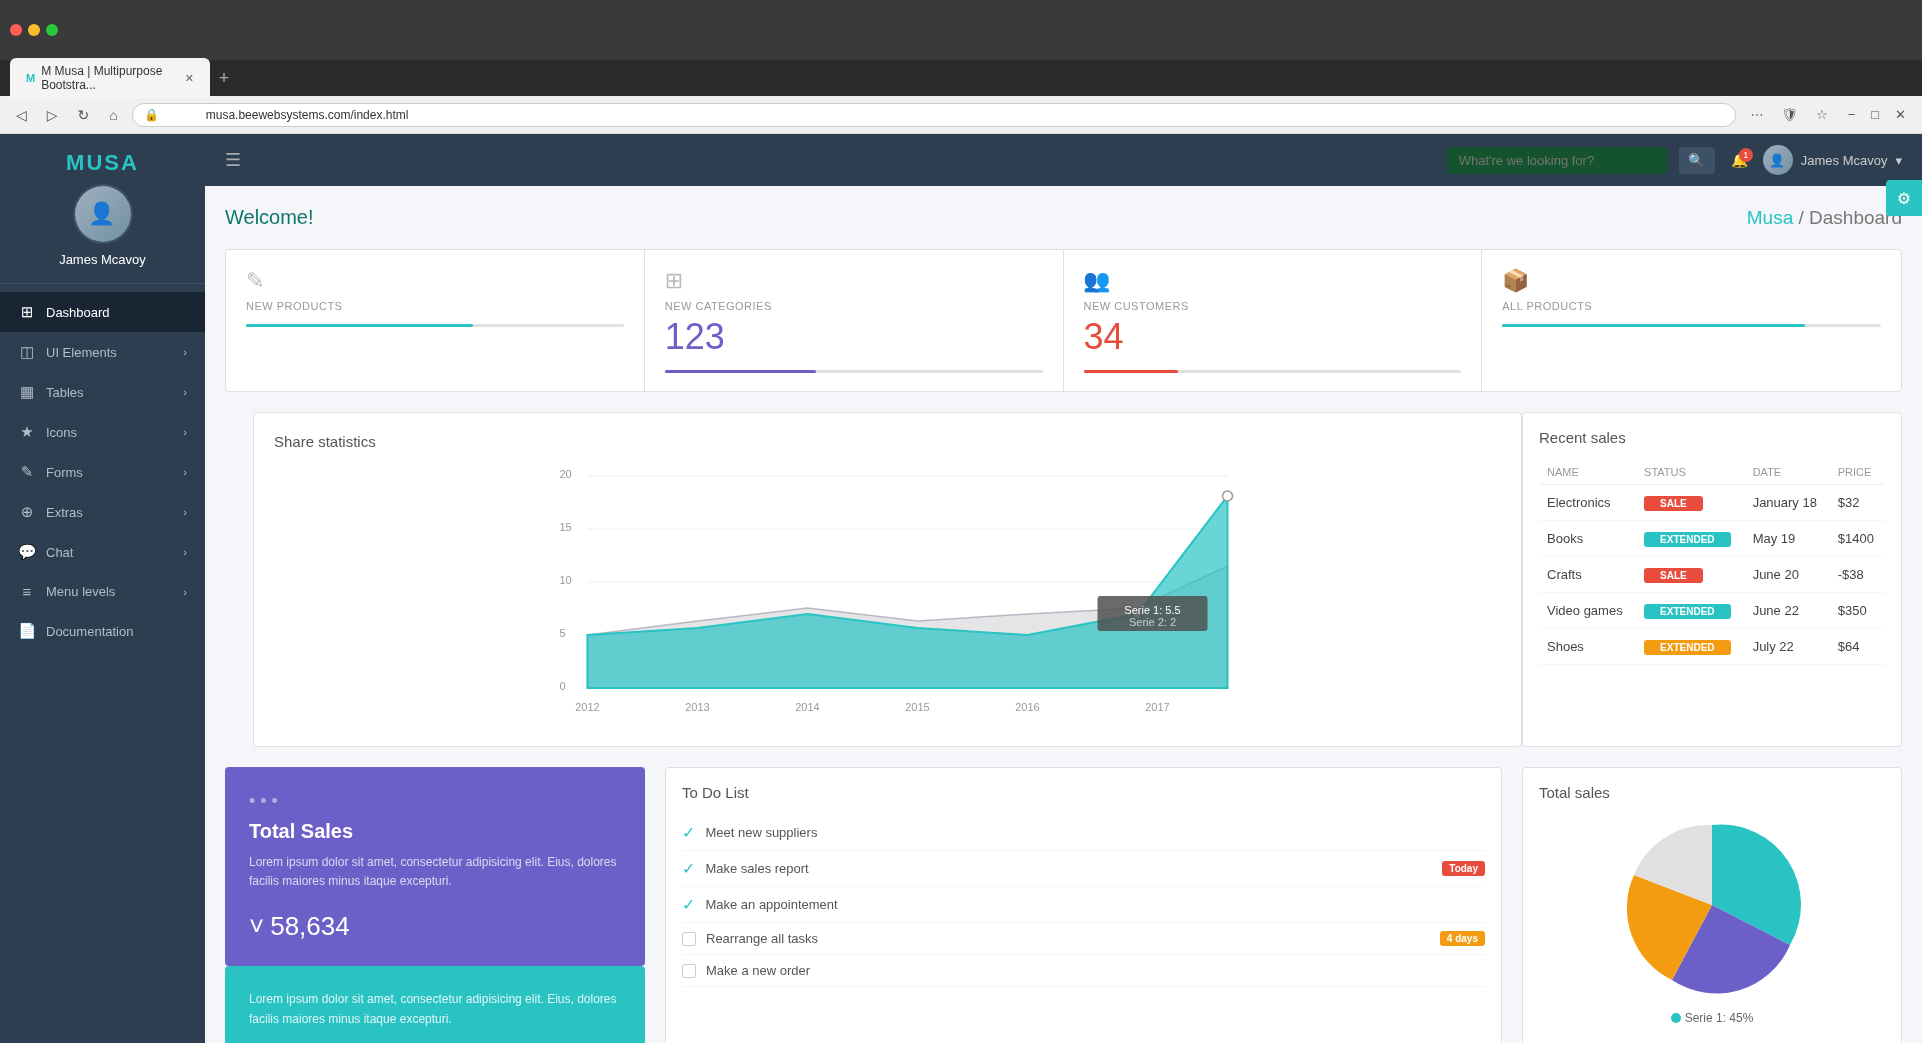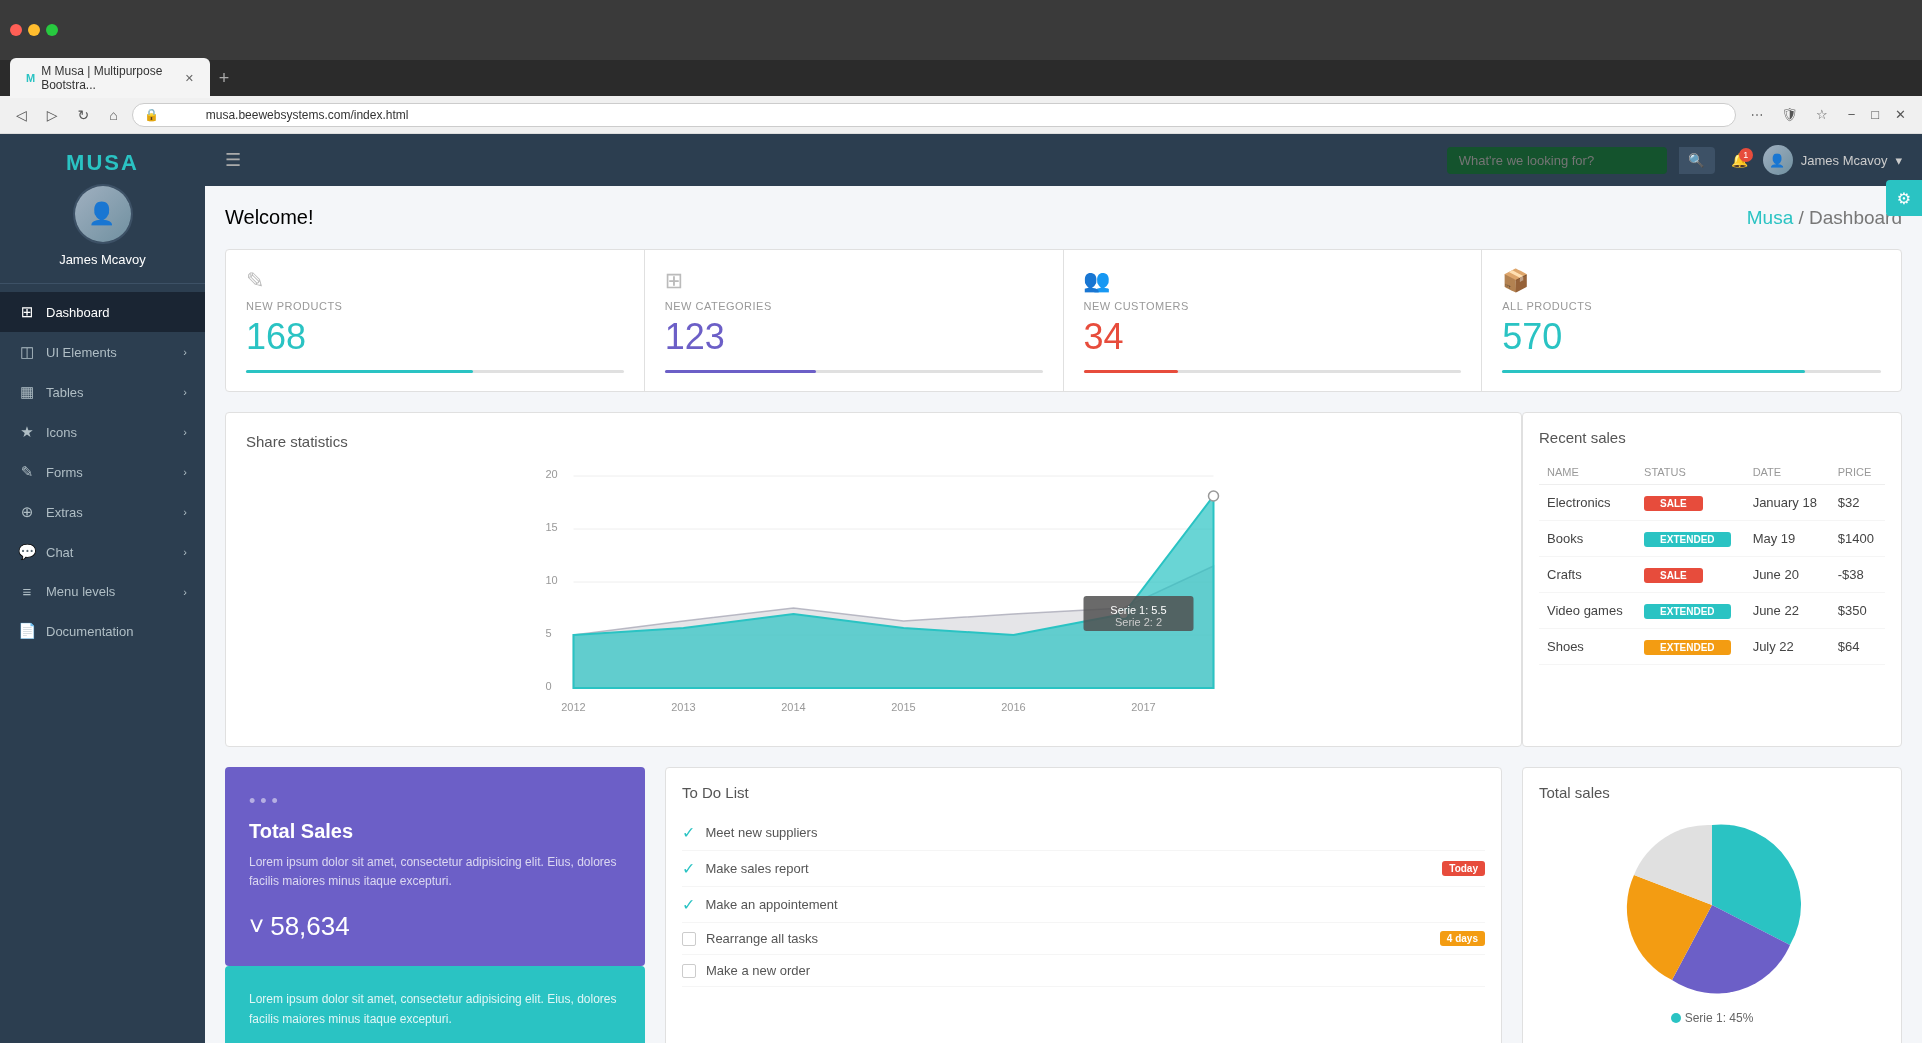--- a/index.html
+++ b/index.html
@@ -42,21 +42,21 @@
     .search-box { background: #14532d; border: none; border-radius: 4px; padding: 6px 12px; color: #ccc; font-size: 13px; width: 220px; }
     .header-icons { display: flex; align-items: center; gap: 14px; color: #aaa; }
     .bell-wrap { position: relative; cursor: pointer; }
     .bell-badge { position: absolute; top: -4px; right: -4px; background: #e74c3c; color: white; font-size: 9px; border-radius: 50%; width: 14px; height: 14px; display: flex; align-items: center; justify-content: center; }
     .user-profile { display: flex; align-items: center; gap: 8px; cursor: pointer; color: #ccc; font-size: 13px; }
     .profile-avatar { width: 30px; height: 30px; border-radius: 50%; background: linear-gradient(135deg, #a0b0c0, #7090a0); display: flex; align-items: center; justify-content: center; font-size: 13px; color: #fff; }
 
     
     .main-content { flex: 1; overflow-y: auto; padding: 20px; background: #f4f6f9; }
     .page-header { display: flex; justify-content: space-between; align-items: center; margin-bottom: 20px; }
-    .page-title { font-size: 20px; color: #000000; font-weight: 300; }
+    .page-title { font-size: 20px; color: #0f766e; font-weight: 300; }
     .breadcrumb { color: #777; font-size: 19px; }
     .breadcrumb a { color: #2ac3c3; text-decoration: none; }
 
     
     .stat-cards { display: grid; grid-template-columns: repeat(4, 1fr); gap: 0; margin-bottom: 20px; background: white; border: 1px solid #e0e0e0; border-radius: 4px; overflow: hidden; }
     .stat-card { padding: 18px 20px; position: relative; border-right: 1px solid #e0e0e0; }
     .stat-card:last-child { border-right: none; }
     .stat-icon { color: #bbb; font-size: 22px; margin-bottom: 6px; }
     .stat-label { font-size: 11px; color: #999; text-transform: uppercase; letter-spacing: 0.5px; }
     .stat-value { font-size: 36px; font-weight: 300; margin-top: 4px; }
@@ -65,21 +65,21 @@
     .stat-card:nth-child(1) .stat-value { color: #2ac3c3; }
     .stat-card:nth-child(1) .stat-bar-fill { background: #2ac3c3; width: 60%; }
     .stat-card:nth-child(2) .stat-value { color: #6c5fc7; }
     .stat-card:nth-child(2) .stat-bar-fill { background: #6c5fc7; width: 40%; }
     .stat-card:nth-child(3) .stat-value { color: #e74c3c; }
     .stat-card:nth-child(3) .stat-bar-fill { background: #e74c3c; width: 25%; }
     .stat-card:nth-child(4) .stat-value { color: #2ac3c3; }
     .stat-card:nth-child(4) .stat-bar-fill { background: #2ac3c3; width: 80%; }
 
     
-    .middle-section { display: grid; grid-template-columns: 1fr 380px; margin-bottom: 20px; }
+    .middle-section { display: grid; grid-template-columns: 1fr 380px; margin-bottom: 20px; margin-left: 28px; }
     .chart-card { background: white; border: 1px solid #e0e0e0; border-radius: 4px; padding: 20px; }
     .chart-title { font-size: 15px; color: #555; margin-bottom: 16px; font-weight: 400; }
     .chart-area { position: relative; height: 260px; }
 
     
     .chart-svg { width: 100%; height: 100%; }
 
     
     .sales-card { background: white; border: 1px solid #e0e0e0; border-radius: 4px; padding: 16px; }
     .sales-title { font-size: 15px; color: #555; margin-bottom: 14px; font-weight: 400; }
@@ -246,21 +246,20 @@
           <a href="#">Musa</a>
           <span> / </span>
           <span>Dashboard</span>
         </div>
       </div>
 
       <div class="stat-cards">
         <div class="stat-card">
           <div class="stat-icon">✎</div>
           <div class="stat-label">NEW PRODUCTS</div>
-          <div class="stat-value">168</div>
           <div class="stat-bar">
             <div class="stat-bar-fill" style="width:60%;"></div>
           </div>
         </div>
         <div class="stat-card">
           <div class="stat-icon">⊞</div>
           <div class="stat-label">NEW CATEGORIES</div>
           <div class="stat-value">123</div>
           <div class="stat-bar">
             <div class="stat-bar-fill" style="width:40%;background:#6c5fc7;"></div>
@@ -270,21 +269,20 @@
           <div class="stat-icon">👥</div>
           <div class="stat-label">NEW CUSTOMERS</div>
           <div class="stat-value">34</div>
           <div class="stat-bar">
             <div class="stat-bar-fill" style="width:25%;background:#e74c3c;"></div>
           </div>
         </div>
         <div class="stat-card">
           <div class="stat-icon">📦</div>
           <div class="stat-label">ALL PRODUCTS</div>
-          <div class="stat-value">570</div>
           <div class="stat-bar">
             <div class="stat-bar-fill" style="width:80%;"></div>
           </div>
         </div>
       </div>
 
       <div class="middle-section">
         <div class="chart-card">
           <div class="chart-title">Share statistics</div>
           <div class="chart-area">

